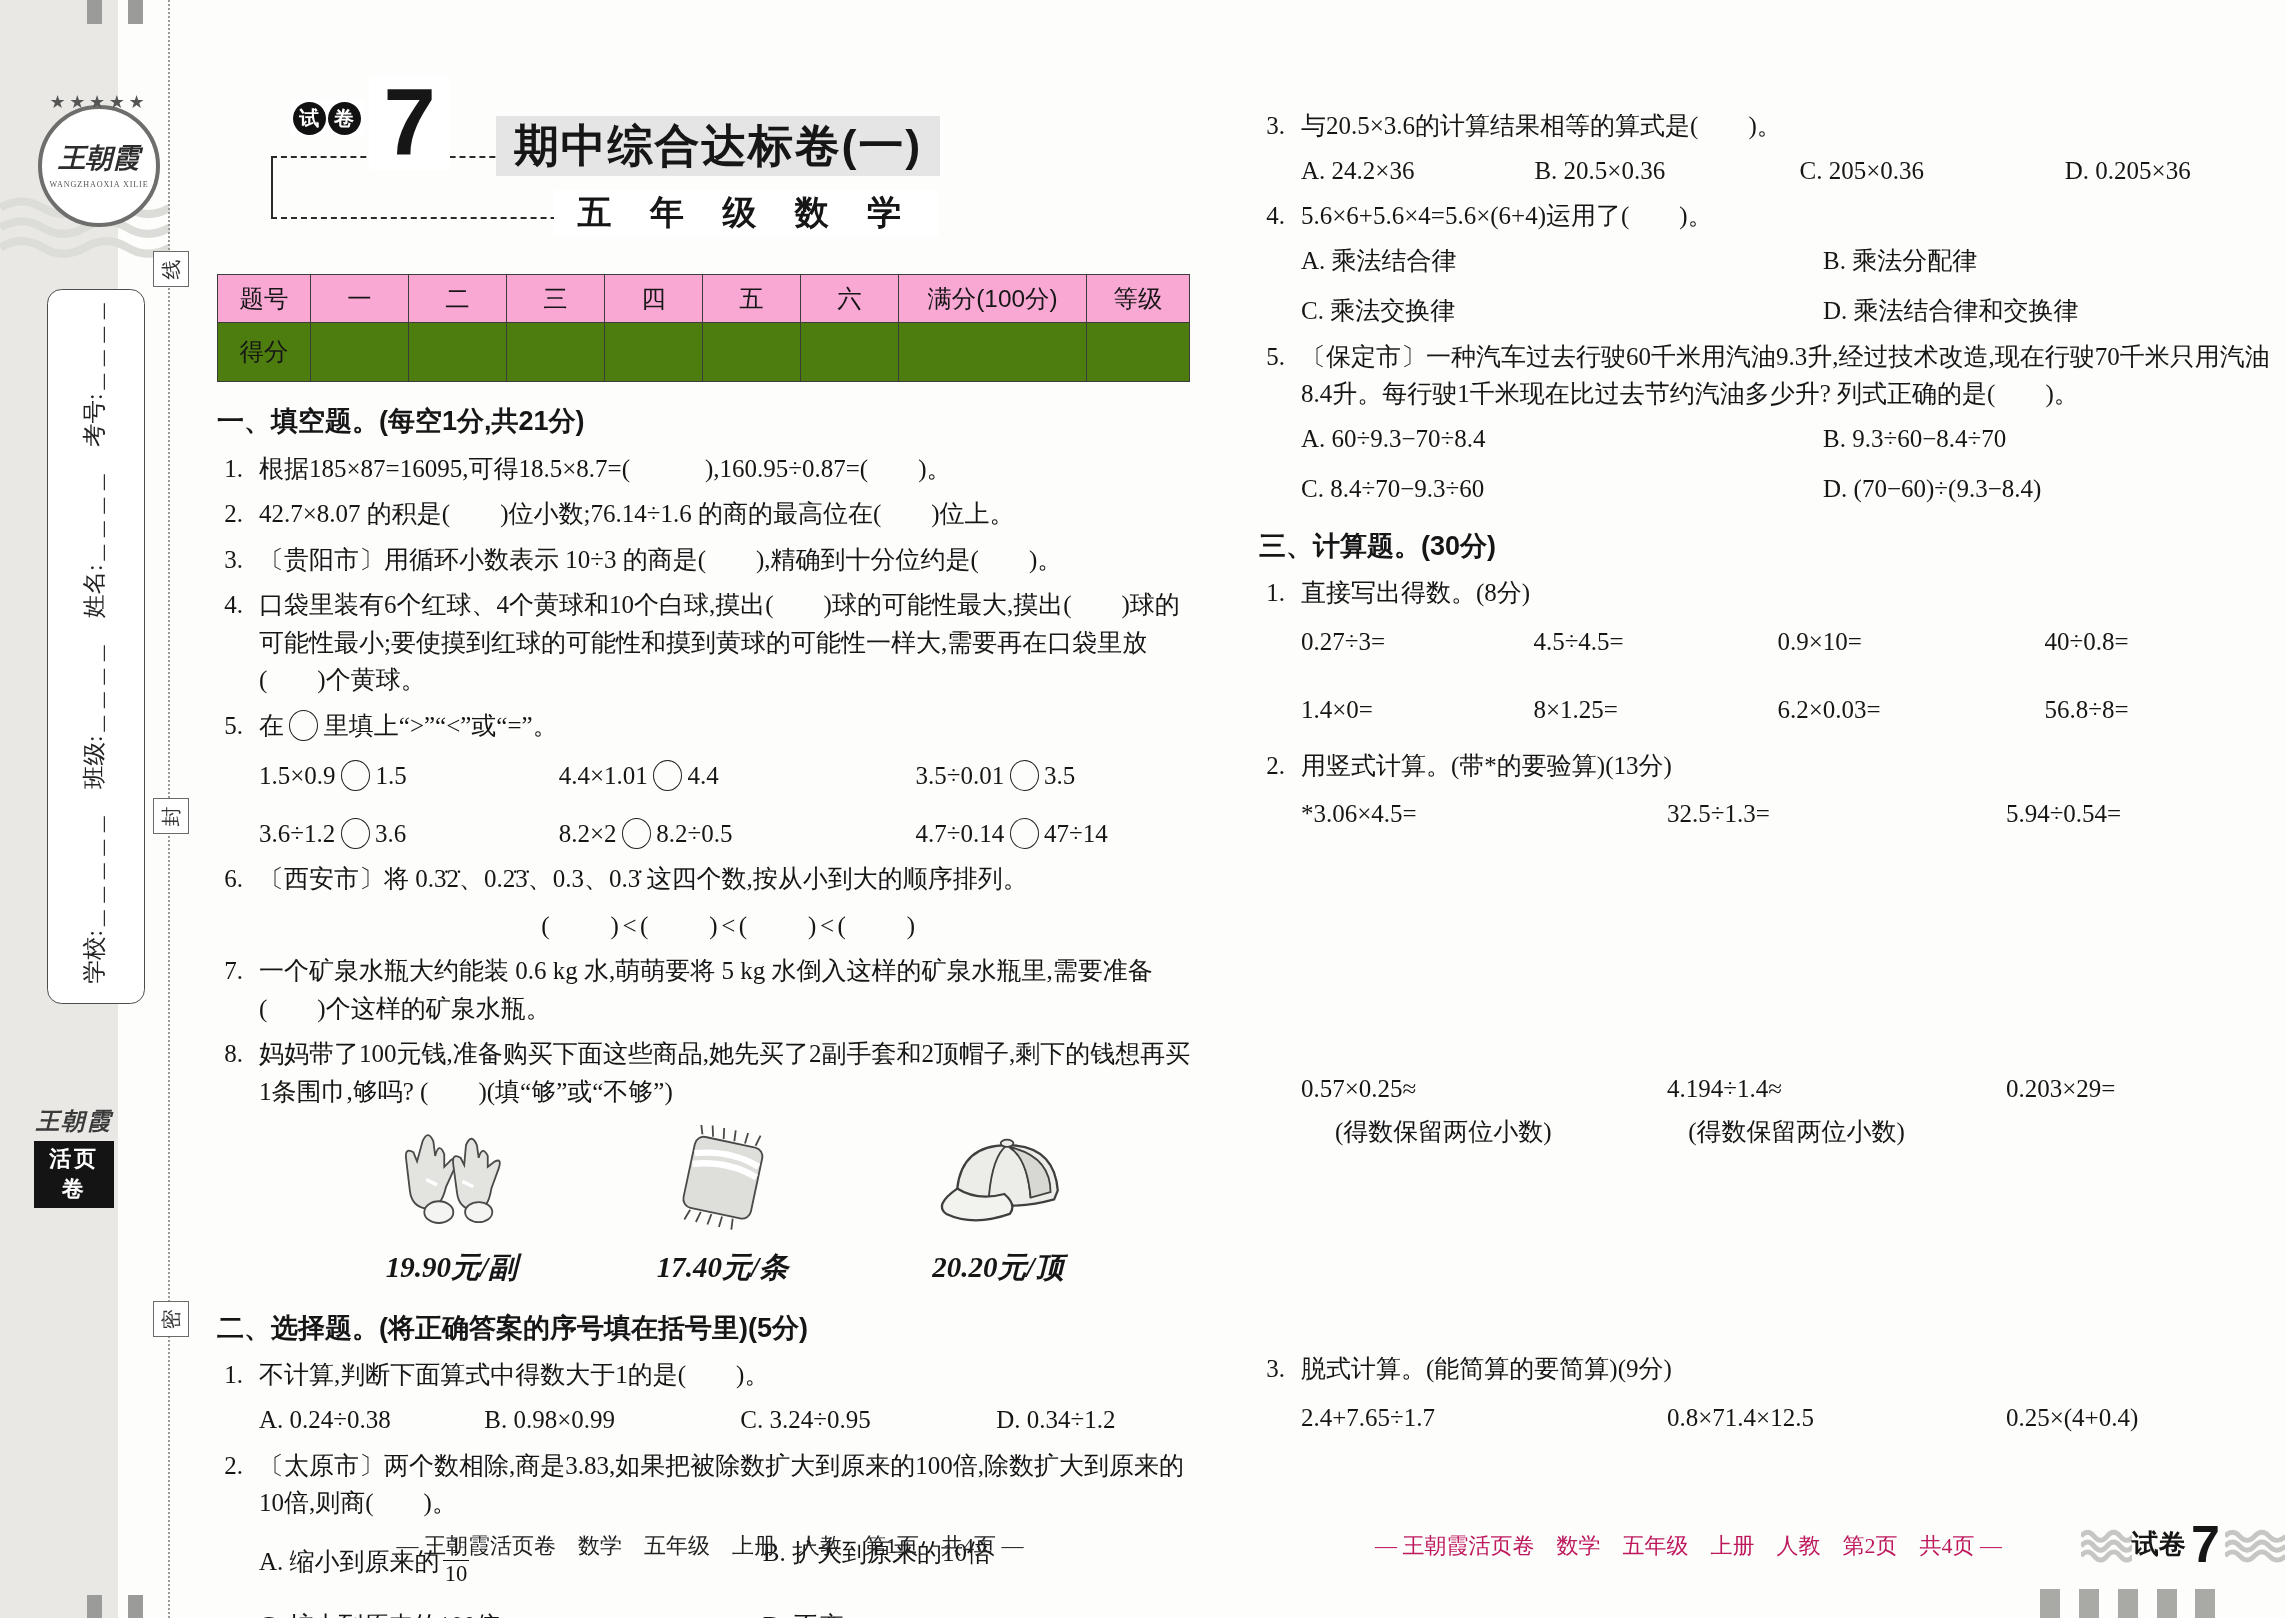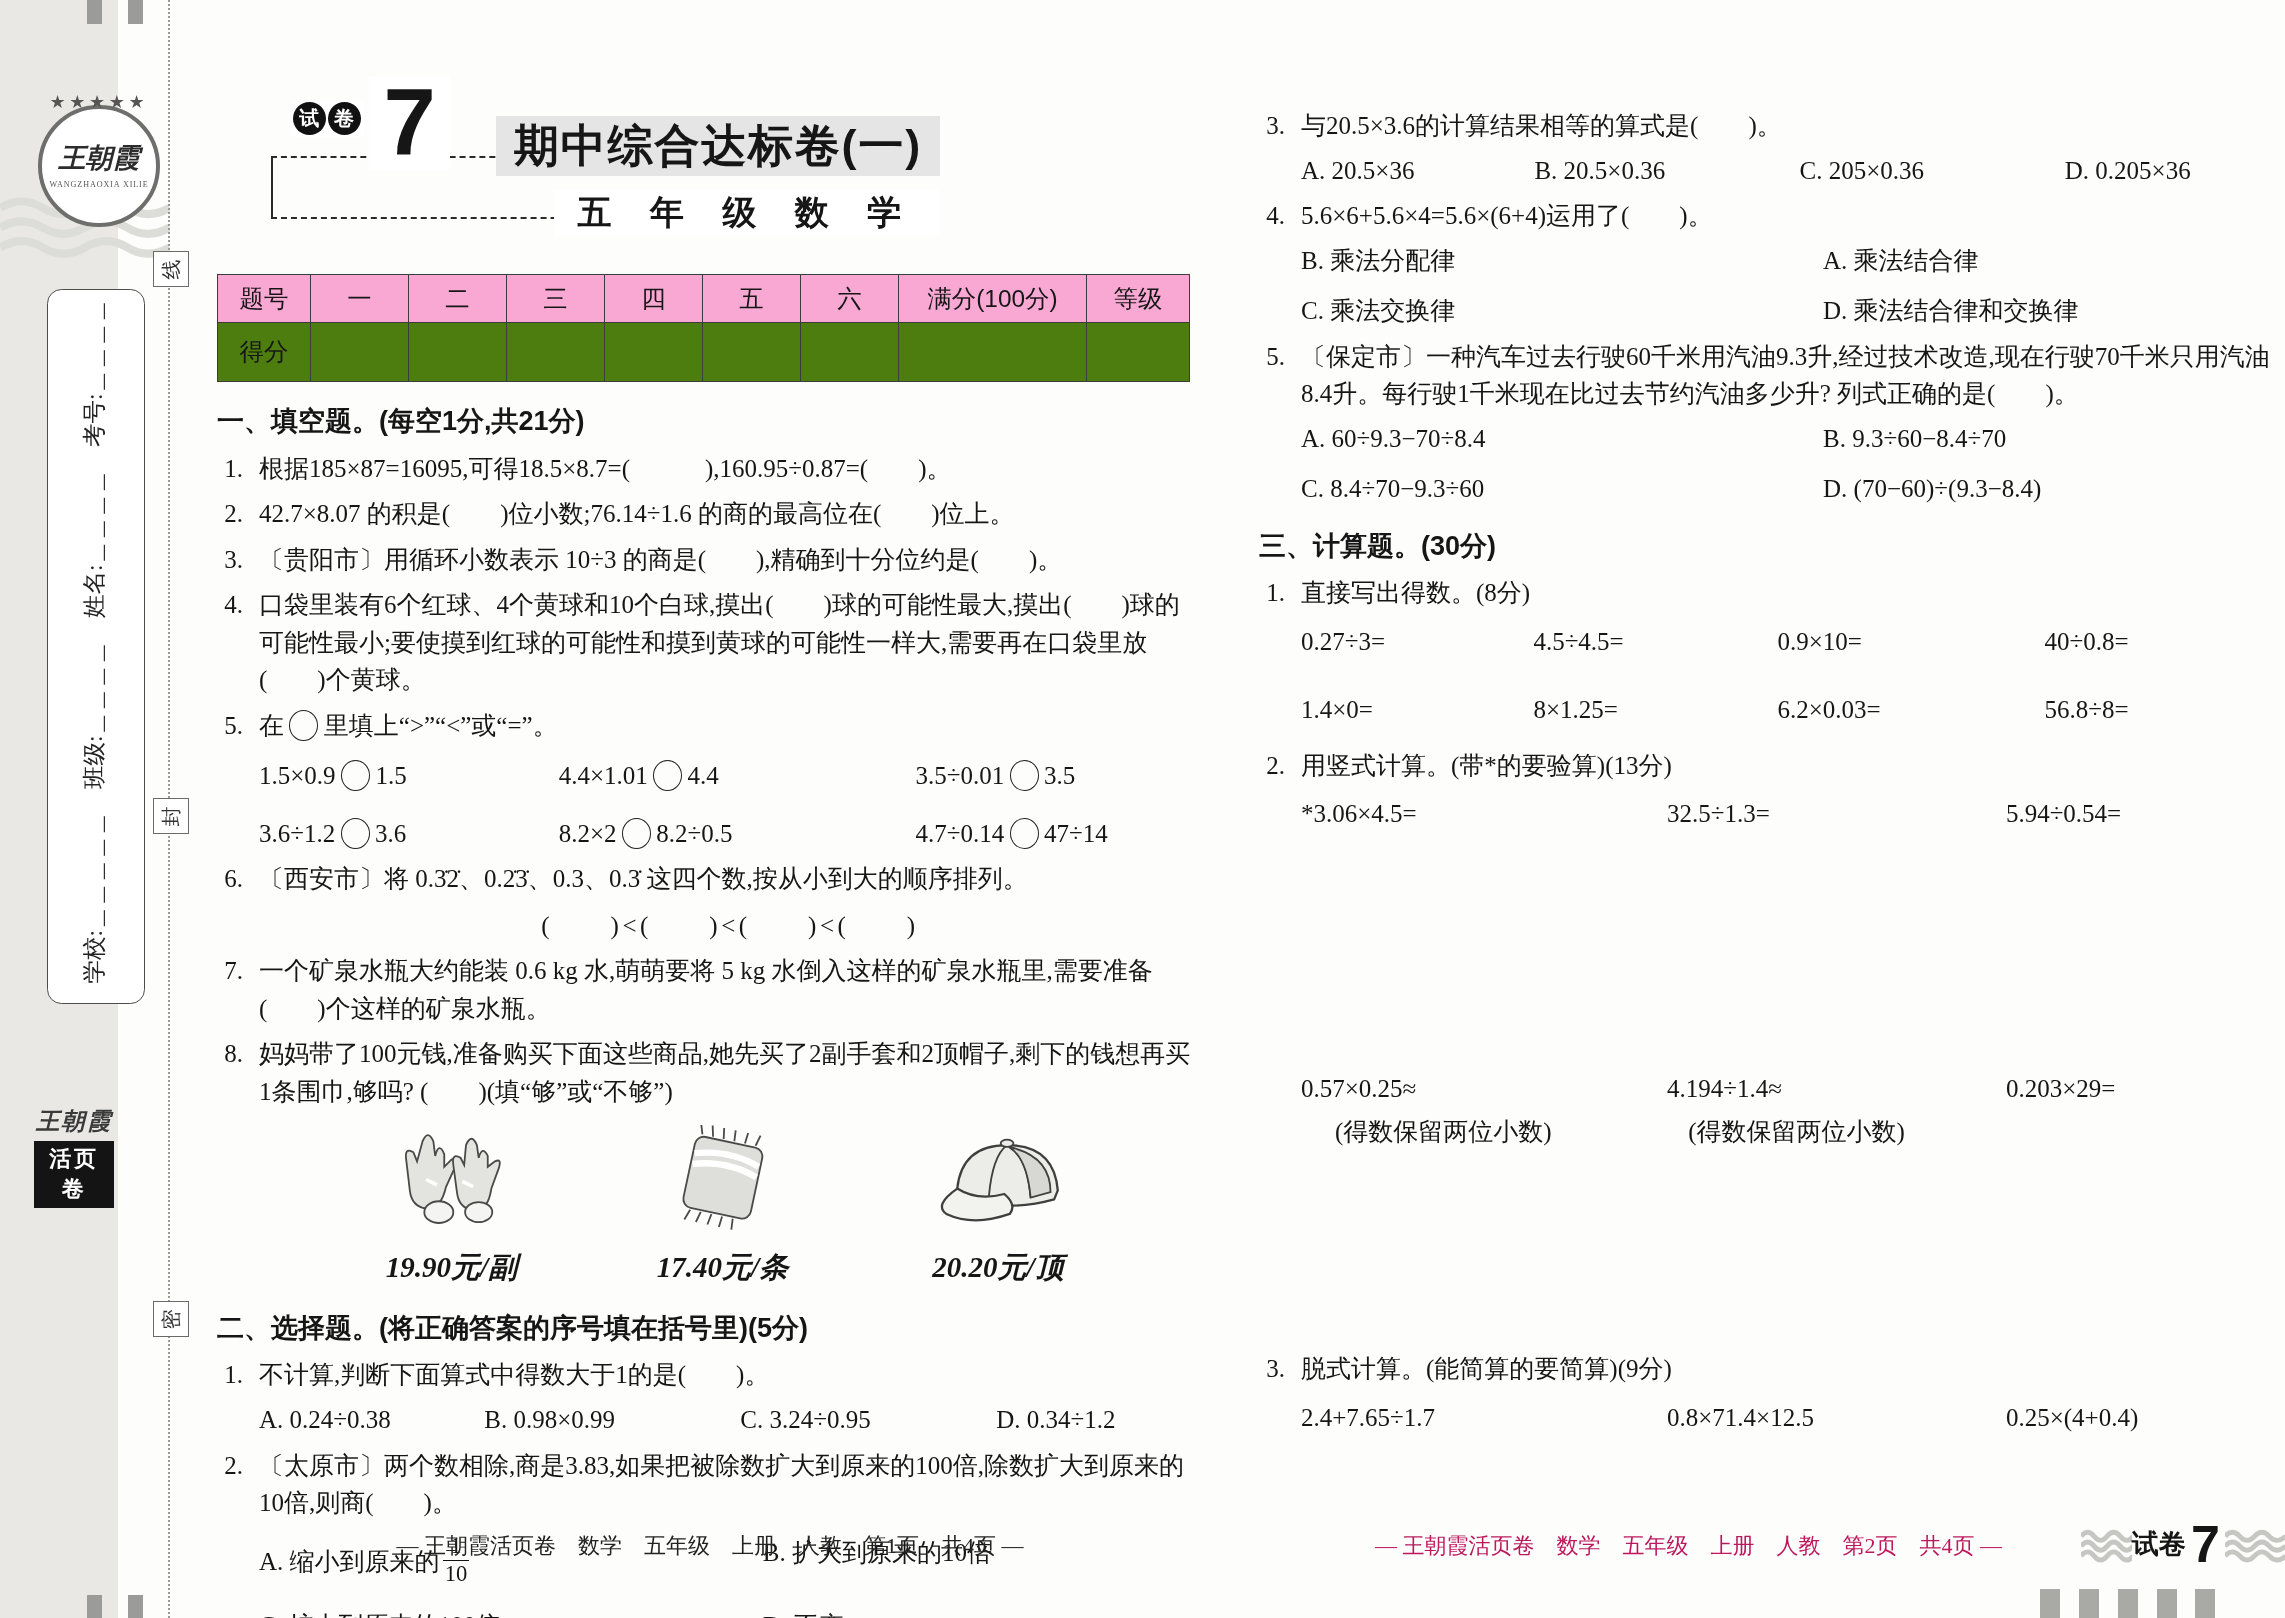--- a/index.html
+++ b/index.html
@@ -272,33 +272,33 @@
     </div>
   </div>
 
   <div class="colR">
 
     <div class="q" style="margin-top:0;">
       <span class="qn">3.</span>
       <span>与20.5×3.6的计算结果相等的算式是(　　)。</span>
     </div>
     <div class="opt4">
-      <span>A. 20.5×36</span>
+      <span>A. 24.2×36</span>
       <span>B. 20.5×0.36</span>
       <span>C. 205×0.36</span>
       <span>D. 0.205×36</span>
     </div>
 
     <div class="q">
       <span class="qn">4.</span>
       <span>5.6×6+5.6×4=5.6×(6+4)运用了(　　)。</span>
     </div>
     <div class="opt2">
+      <span>A. 乘法结合律</span>
       <span>B. 乘法分配律</span>
-      <span>A. 乘法结合律</span>
       <span>C. 乘法交换律</span>
       <span>D. 乘法结合律和交换律</span>
     </div>
 
     <div class="q">
       <span class="qn">5.</span>
       <span>〔保定市〕一种汽车过去行驶60千米用汽油9.3升,经过技术改造,现在行驶70千米只用汽油8.4升。每行驶1千米现在比过去节约汽油多少升? 列式正确的是(　　)。</span>
     </div>
     <div class="opt2">
       <span>A. 60÷9.3−70÷8.4</span>

